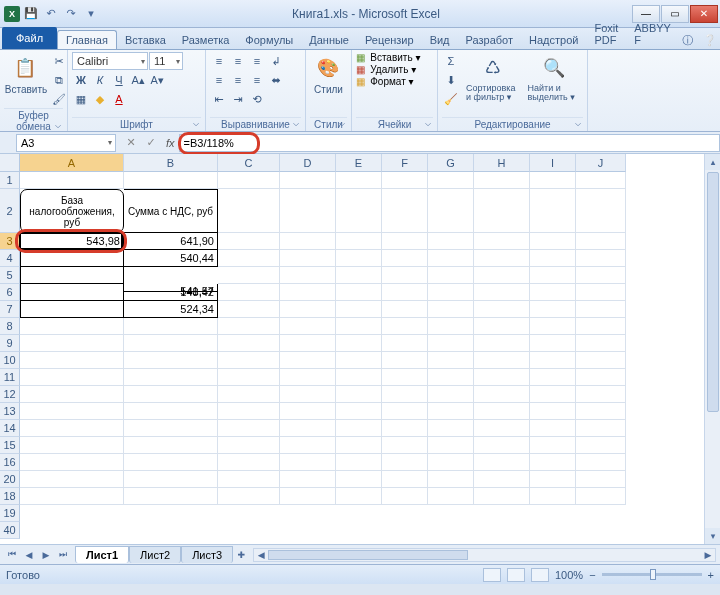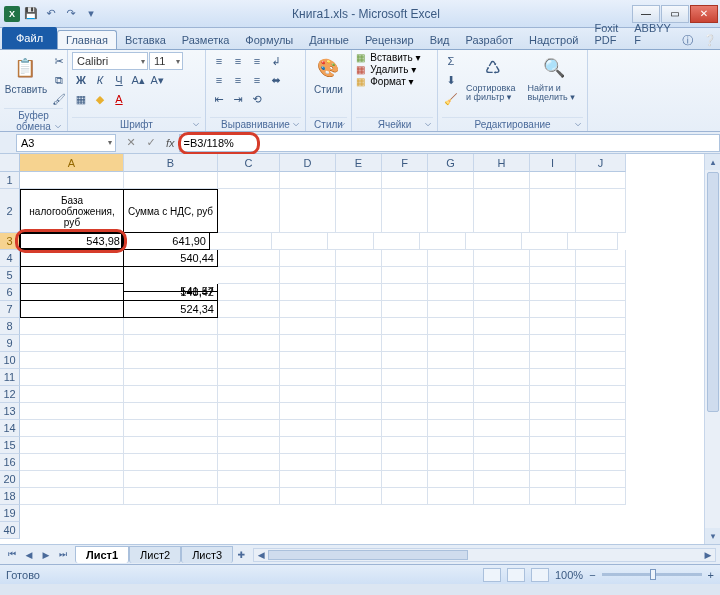--- a/index.html
+++ b/index.html
@@ -284,34 +284,34 @@
         <div class="cell" style="width: 62px;"></div>
         <div class="cell" style="width: 56px;"></div>
         <div class="cell" style="width: 46px;"></div>
         <div class="cell" style="width: 46px;"></div>
         <div class="cell" style="width: 46px;"></div>
         <div class="cell" style="width: 56px;"></div>
         <div class="cell" style="width: 46px;"></div>
         <div class="cell" style="width: 50px;"></div>
       </div>
       <div class="crow" style="height: 44px;">
-        <div class="cell bt bb bl br hc" style="width: 104px;">База налогообложения, руб</div>
+        <div class="cell bt bb bl br hc" style="width: 104px; border-radius: 7px;">База налогообложения, руб</div>
         <div class="cell bt bb br hc" style="width: 94px;">Сумма с НДС, руб</div>
         <div class="cell" style="width: 62px;"></div>
         <div class="cell" style="width: 56px;"></div>
         <div class="cell" style="width: 46px;"></div>
         <div class="cell" style="width: 46px;"></div>
         <div class="cell" style="width: 46px;"></div>
         <div class="cell" style="width: 56px;"></div>
         <div class="cell" style="width: 46px;"></div>
         <div class="cell" style="width: 50px;"></div>
       </div>
       <div class="crow">
         <div class="cell bb bl br" style="width: 104px;">543,98</div>
-        <div class="cell bb br" style="width: 86px;">641,90</div>
+        <div class="cell bb br" style="width: 94px;">641,90</div>
         <div class="cell" style="width: 62px;"></div>
         <div class="cell" style="width: 56px;"></div>
         <div class="cell" style="width: 46px;"></div>
         <div class="cell" style="width: 46px;"></div>
         <div class="cell" style="width: 46px;"></div>
         <div class="cell" style="width: 56px;"></div>
         <div class="cell" style="width: 46px;"></div>
         <div class="cell" style="width: 50px;"></div>
       </div>
       <div class="crow">

